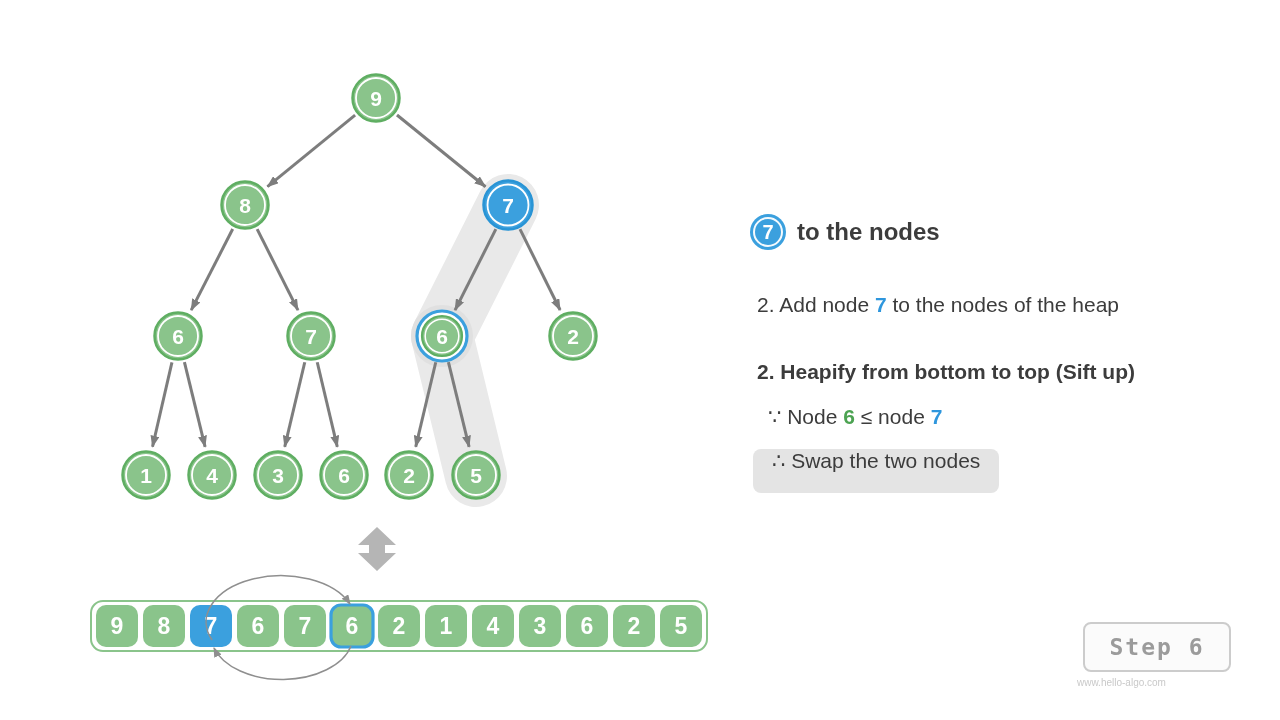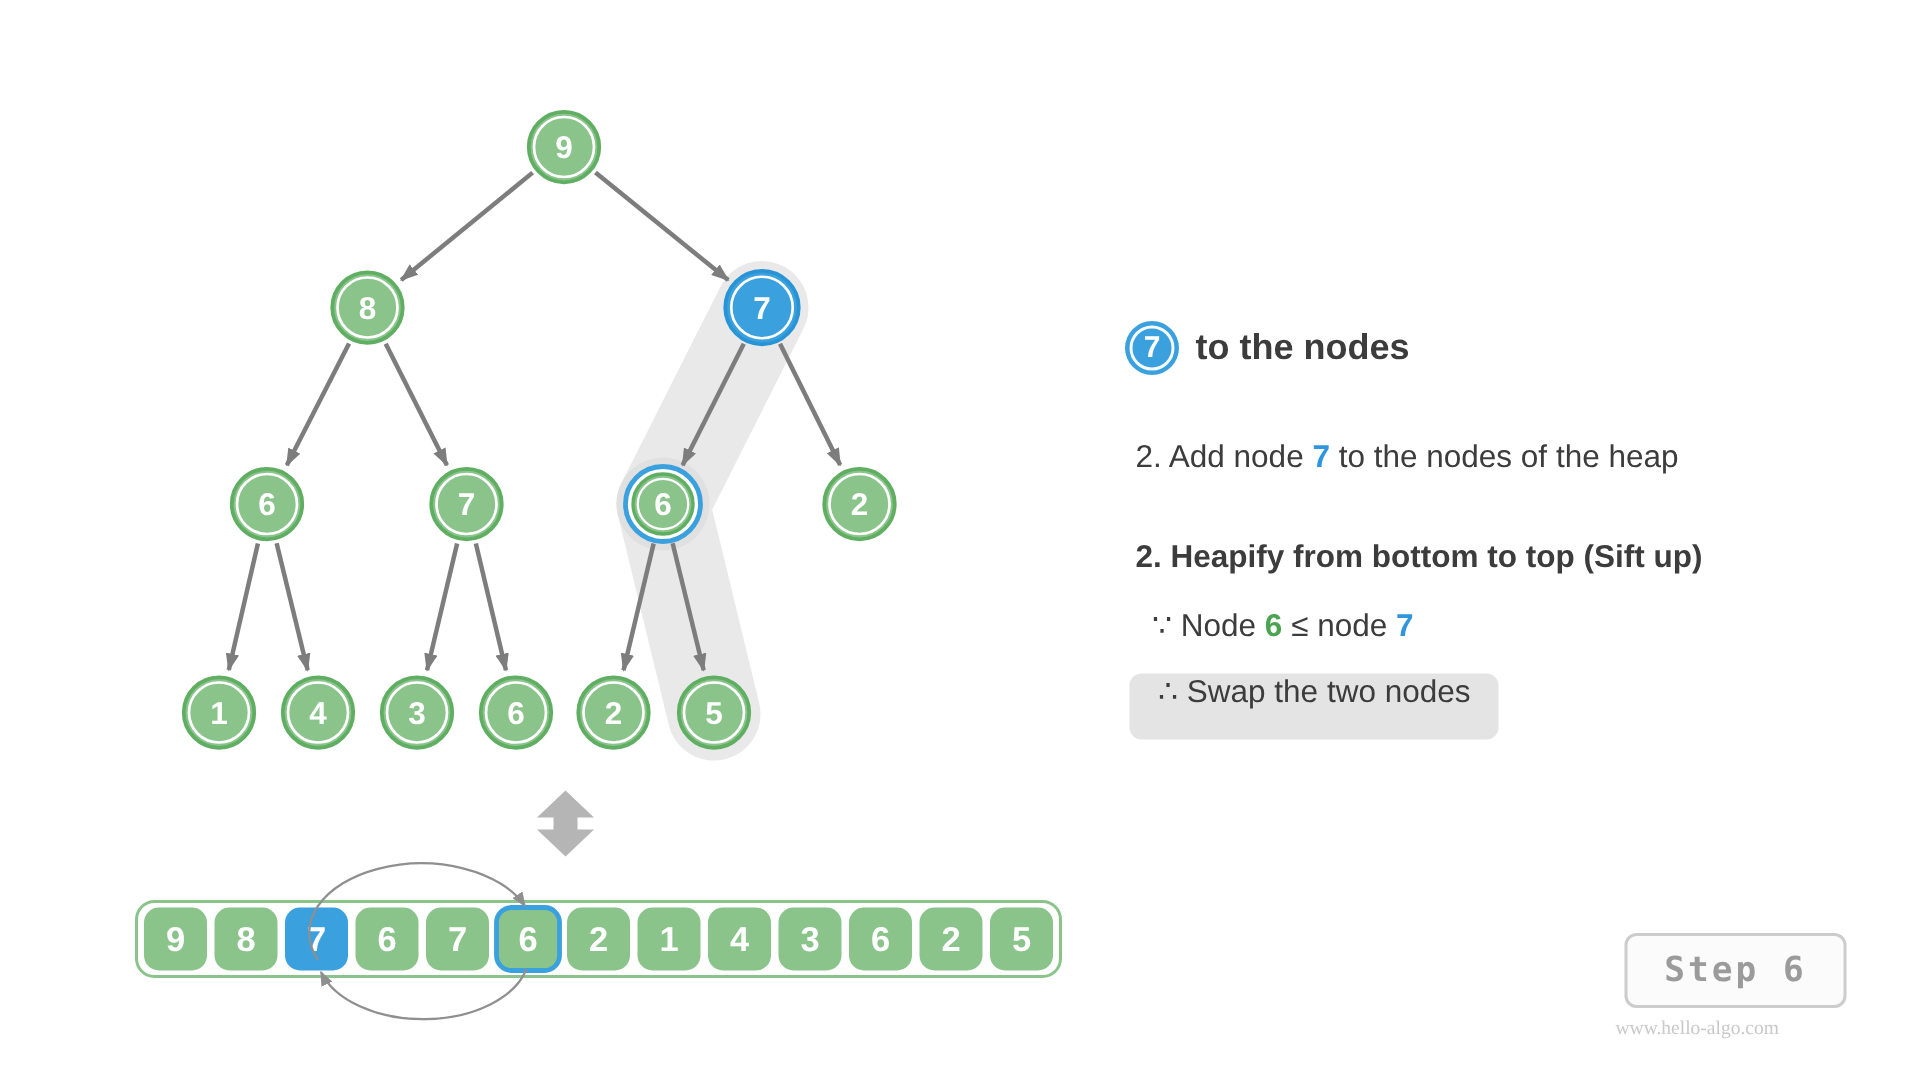--- a/index.html
+++ b/index.html
@@ -40,21 +40,21 @@
   }
   .step-btn{
     position:absolute;left:1083px;top:602px;width:144px;height:46px;
     border:2px solid var(--step-border);border-radius:8px;background:var(--step-bg);
     display:flex;align-items:center;justify-content:center;
     font-family:"DejaVu Sans Mono", monospace;font-size:23px;font-weight:700;
     letter-spacing:2px;color:var(--step-text);margin-top:20px;
   }
   .watermark{
     position:absolute;left:1077px;top:677px;
-    font-family:Liberation Serif, serif;font-size:13px;color:var(--watermark);
+    font-family:Liberation Sans, sans-serif;font-size:10px;color:var(--watermark);
     white-space:nowrap;
   }
 </style>
 </head>
 <body>
 
 <svg id="diagram" width="1280" height="720" viewBox="0 0 1280 720">
     <defs>
       <marker id="arrow-tree" viewBox="0 0 12 9" refX="11" refY="4.5" markerWidth="12" markerHeight="9" orient="auto" markerUnits="userSpaceOnUse">
         <path d="M0,0 L12,4.5 L0,9 Z" fill="#7d7d7d"></path>

